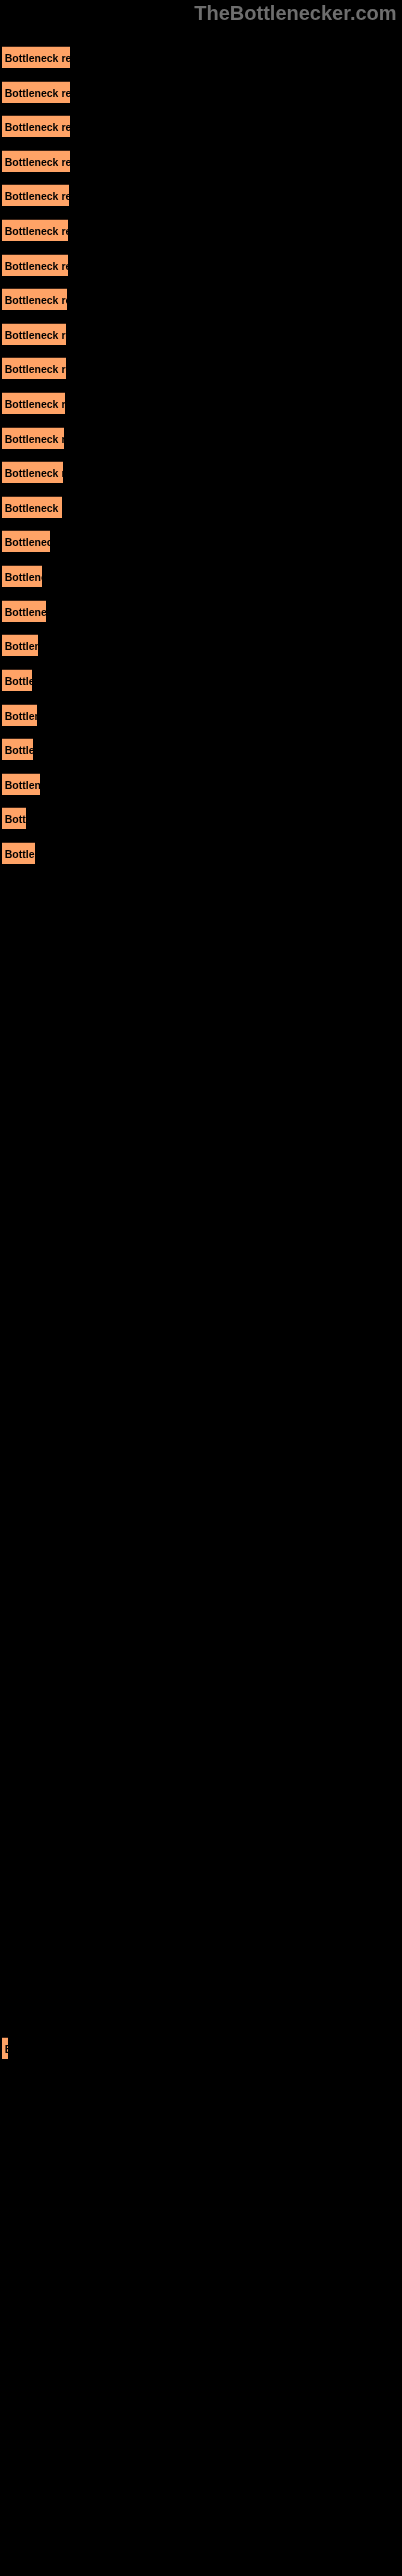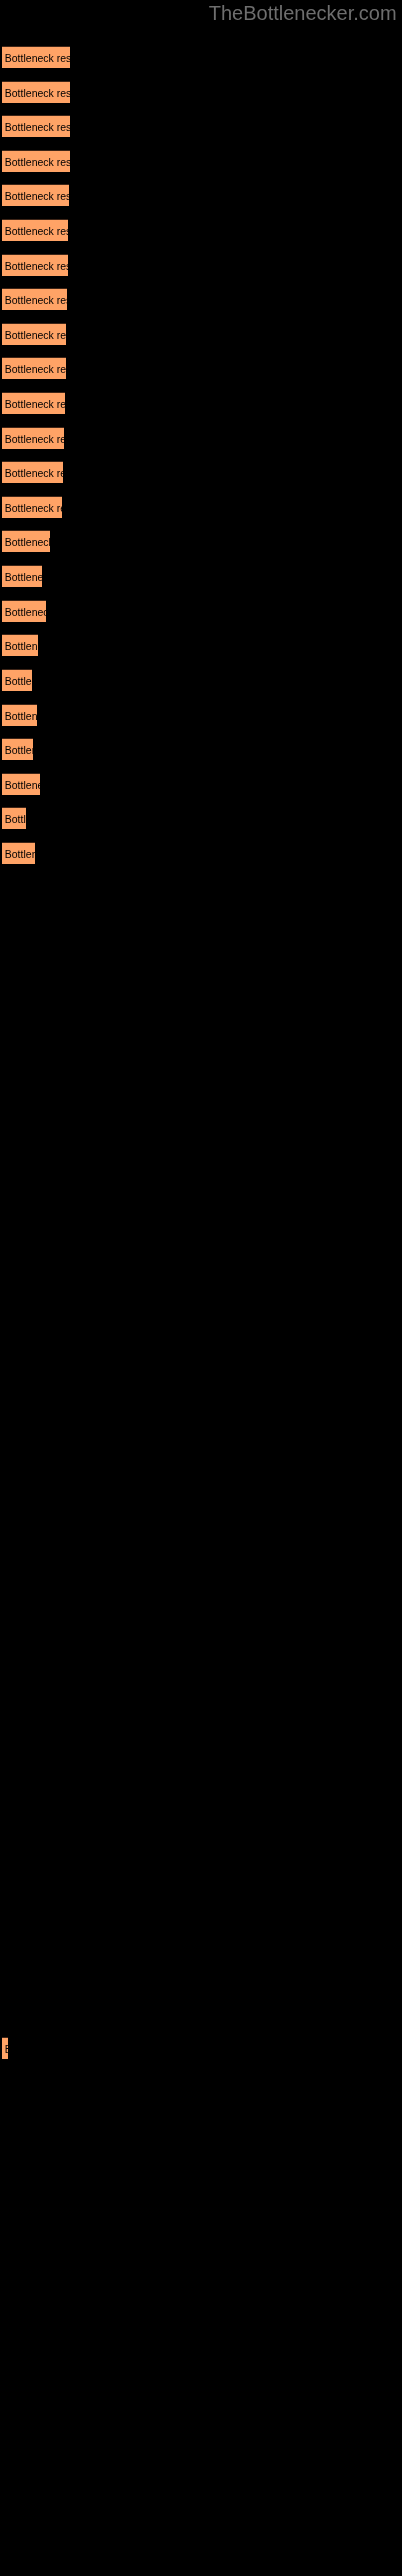--- a/index.html
+++ b/index.html
@@ -3,21 +3,21 @@
 <meta charset="utf-8">
 <style>
   html,body{margin:0;padding:0;}
   body{
     width:403px;height:2576px;
     background:#000000;
     font-family:"Liberation Sans", sans-serif;
     overflow:hidden;
     position:relative;
   }
-  #chart-root{position:relative;width:403px;height:2250px;}
+  #chart-root{position:relative;width:403px;height:2250px;font-weight:bold;}
 
   #chart-title{
     position:absolute;
     top:0.8px;
     right:6.4px;
     color:#6e6e6e;
     font-size:20px;
     line-height:24px;
     letter-spacing:0px;
     white-space:nowrap;

